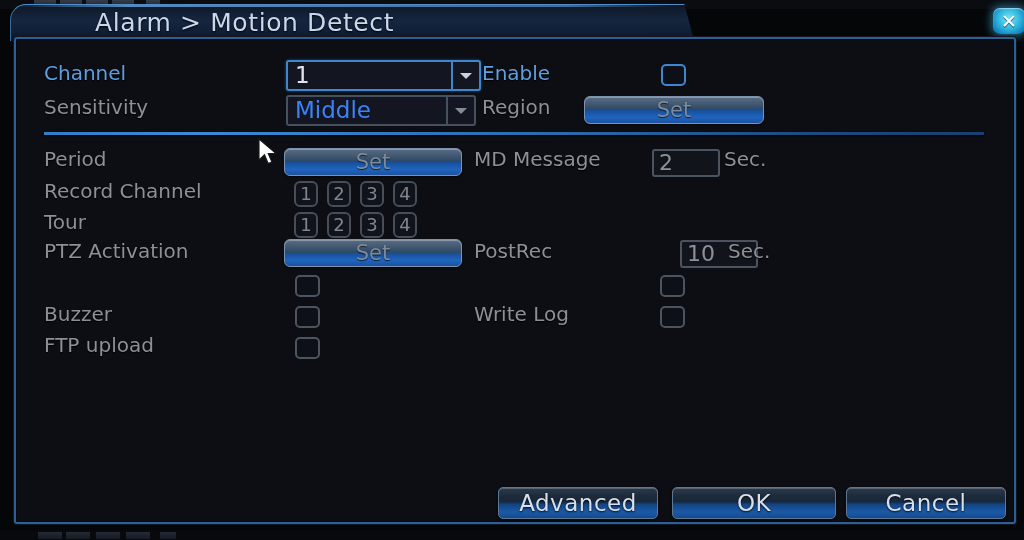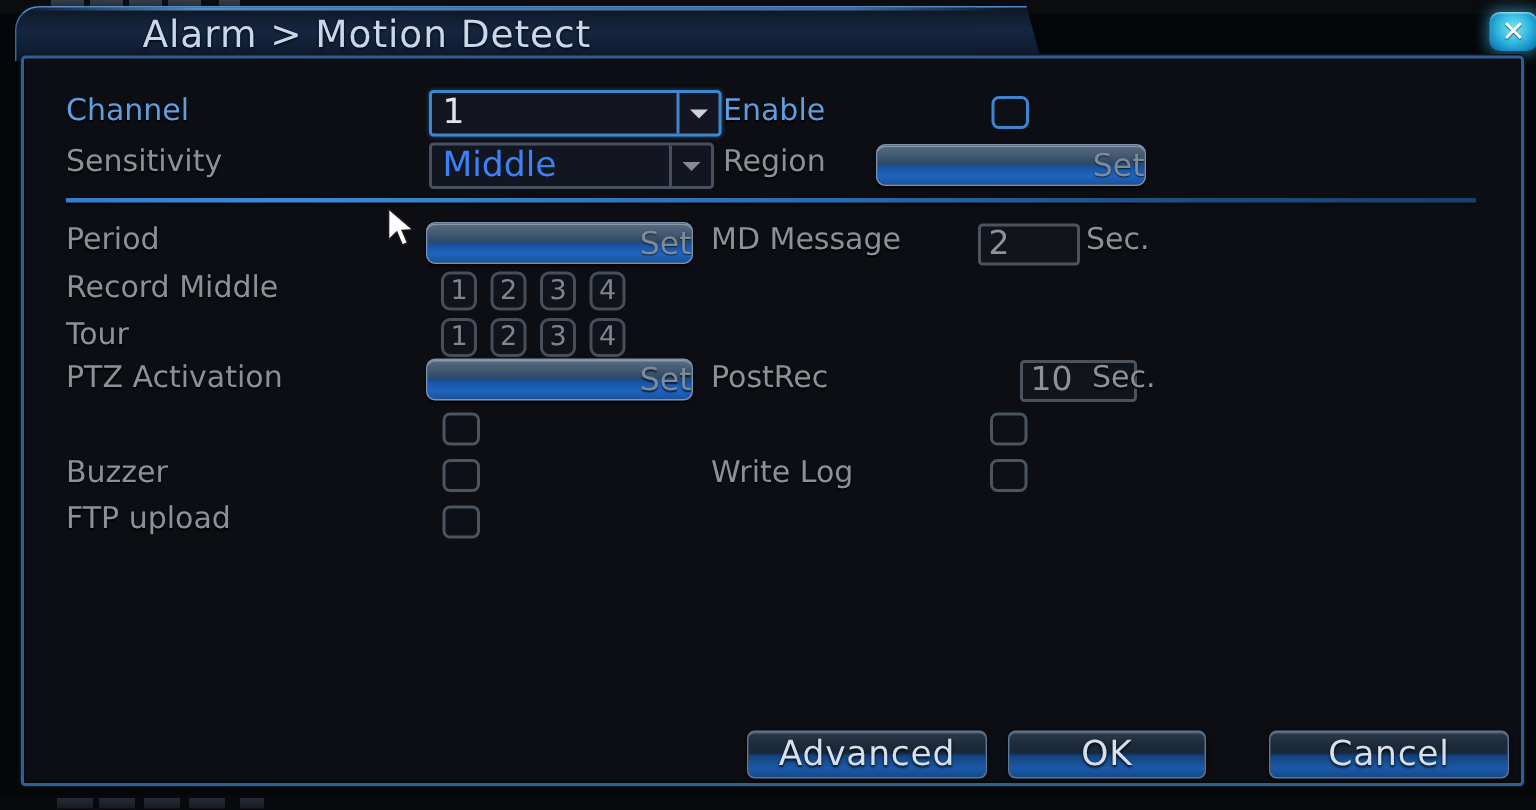--- a/index.html
+++ b/index.html
@@ -243,21 +243,21 @@
     border: 1px solid #7d93ad;
     box-shadow: inset 0 1px 0 rgba(255,255,255,.3), 0 1px 2px rgba(0,0,0,.7);
     cursor: pointer;
     overflow: hidden;
   }
   .setbtn .t {
     position: absolute;
     left: 0; right: 0;
     top: 0;
     line-height: 26px;
-    text-align: right;
+    text-align: center;
     font-size: 21px;
     color: #7e8a99;
     text-shadow: 0 1px 1px rgba(0,0,0,.65);
   }
 
   
   .numbox {
     position: absolute;
     width: 24px;
     height: 26px;
@@ -407,21 +407,21 @@
         <div class="setbtn" style="left:268px; top:109px; width:178px;">
           <div class="t">Set</div>
         </div>
 
         <div class="lbl" style="left:458px; top:108px;">MD Message</div>
         <div class="field" style="left:636px; top:110px; width:68px;">
           <div class="v">2</div>
         </div>
         <div class="lbl" style="left:708px; top:108px;">Sec.</div>
 
-        <div class="lbl" style="left:28px; top:140px;">Record Middle</div>
+        <div class="lbl" style="left:28px; top:140px;">Record Channel</div>
         <div class="numbox" style="left:278px; top:142px;">
           <span>1</span>
         </div>
         <div class="numbox" style="left:311px; top:142px;">
           <span>2</span>
         </div>
         <div class="numbox" style="left:344px; top:142px;">
           <span>3</span>
         </div>
         <div class="numbox" style="left:377px; top:142px;">
@@ -462,21 +462,21 @@
 
         <div class="lbl" style="left:458px; top:263px;">Write Log</div>
         <div class="cbx" style="left:644px; top:267px;"></div>
 
         <div class="lbl" style="left:28px; top:294px;">FTP upload</div>
         <div class="cbx" style="left:279px; top:298px;"></div>
 
         <div class="actbtn" style="left:482px; top:448px; width:160px;">
           <div class="t">Advanced</div>
         </div>
-        <div class="actbtn" style="left:656px; top:448px; width:132px;">
+        <div class="actbtn" style="left:656px; top:448px; width:164px;">
           <div class="t">OK</div>
         </div>
         <div class="actbtn" style="left:830px; top:448px; width:160px;">
           <div class="t">Cancel</div>
         </div>
 
       </div>
     </div>
   </div>
 

